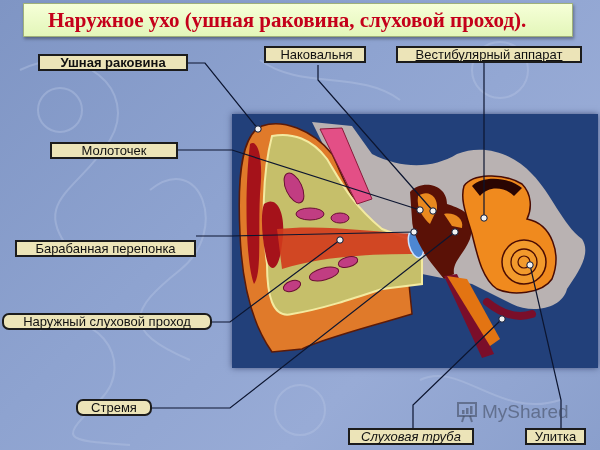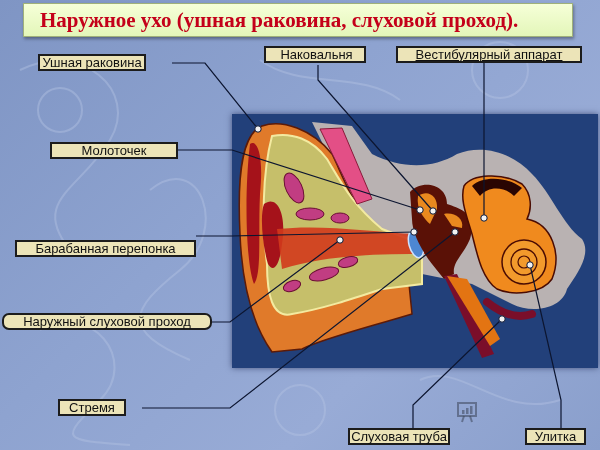--- a/index.html
+++ b/index.html
@@ -11,21 +11,21 @@
     .bg-swirl { position: absolute; inset: 0; }
     .title-bar {
       position: absolute; left: 23px; top: 3px; width: 548px; height: 32px;
       background: linear-gradient(180deg, #f6ffd8 0%, #e3f6b9 100%);
       border: 1px solid #9fb07a;
       box-shadow: 1px 2px 3px rgba(0,0,0,0.35);
       display: flex; align-items: center;
     }
     .title-text {
       font-family: "Liberation Serif", serif; font-weight: bold;
-      color: #c4001a; font-size: 21px; padding-left: 16px; white-space: nowrap;
+      color: #c4001a; font-size: 21px; padding-left: 24px; white-space: nowrap;
     }
     .diagram-panel {
       position: absolute; left: 232px; top: 114px; width: 366px; height: 254px;
       background: #22407a;
       box-shadow: 0 0 6px rgba(20,30,70,0.6);
     }
     .diagram-svg { position: absolute; left: 0; top: 0; }
     .label {
       position: absolute; background: #ece4b8; border: 2px solid #1c1c1c;
       color: #111; font-size: 13px; line-height: 16px; padding: 0 6px;
@@ -118,50 +118,51 @@
     <circle cx="433" cy="211" r="3.2"></circle>
     <circle cx="414" cy="232" r="3.2"></circle>
     <circle cx="455" cy="232" r="3.2"></circle>
     <circle cx="340" cy="240" r="3.2"></circle>
     <circle cx="484" cy="218" r="3.2"></circle>
     <circle cx="530" cy="265" r="3.2"></circle>
     <circle cx="502" cy="319" r="3.2"></circle>
   </g>
 </svg>
 
-<div class="label" style="left:38px; top:54px; width:108px;">
+<div class="label" style="left:38px; top:54px; width:150px;font-weight:bold;">
   <span>Ушная раковина</span>
 </div>
 <div class="label" style="left:50px; top:142px; width:128px;">
   <span>Молоточек</span>
 </div>
 <div class="label" style="left:15px; top:240px; width:181px;">
   <span>Барабанная перепонка</span>
 </div>
 <div class="label" style="left:2px; top:313px; width:210px;border-radius:7px;">
   <span>Наружный слуховой проход</span>
 </div>
-<div class="label" style="left:58px; top:399px; width:68px;">
+<div class="label" style="left:76px; top:399px; width:76px;border-radius:7px;">
   <span>Стремя</span>
 </div>
 <div class="label" style="left:264px; top:46px; width:102px;padding-left:9px;">
   <span>Наковальня</span>
 </div>
 <div class="label" style="left:396px; top:46px; width:186px;text-decoration:underline;">
   <span>Вестибулярный аппарат</span>
 </div>
-<div class="label" style="left:348px; top:428px; width:102px;">
+<div class="label" style="left:348px; top:428px; width:126px;font-style:italic;">
   <span>Слуховая труба</span>
 </div>
 <div class="label" style="left:525px; top:428px; width:61px;text-align:center;">
   <span>Улитка</span>
 </div>
 
 <div class="watermark">
   <svg width="22" height="24" viewBox="0 0 22 24">
     <rect x="2" y="3" width="18" height="13" fill="none" stroke="rgba(60,70,90,0.55)" stroke-width="2"></rect>
     <rect x="6" y="10" width="2.5" height="4" fill="rgba(60,70,90,0.55)"></rect>
     <rect x="10" y="8" width="2.5" height="6" fill="rgba(60,70,90,0.55)"></rect>
     <rect x="14" y="6" width="2.5" height="8" fill="rgba(60,70,90,0.55)"></rect>
     <line x1="8" y1="16" x2="6" y2="22" stroke="rgba(60,70,90,0.55)" stroke-width="2"></line>
     <line x1="14" y1="16" x2="16" y2="22" stroke="rgba(60,70,90,0.55)" stroke-width="2"></line>
   </svg>
+  <span>MyShared</span>
 </div>
 
 </body></html>

